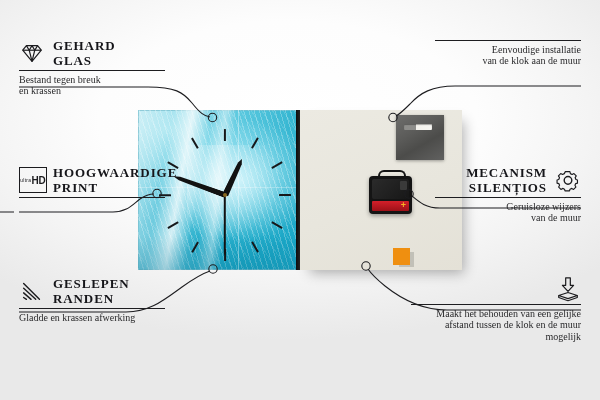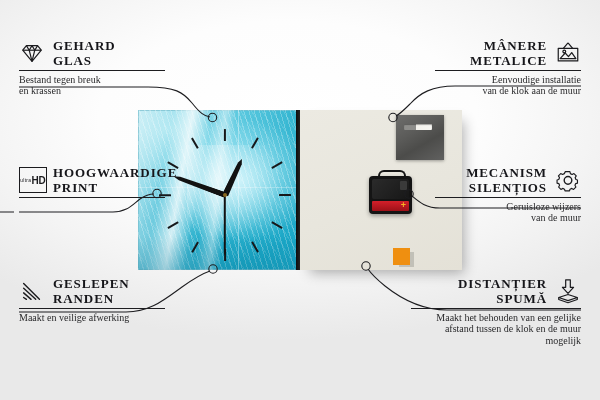--- a/index.html
+++ b/index.html
@@ -263,41 +263,25 @@
         </g>
           </svg>
       </span>
       <span>
         <div class="title">GESLEPEN</div>
         <div class="title">RANDEN</div>
       </span>
     </div>
     <div class="rule"></div>
     <div class="sub">
-      <div>Maakt en veilige afwerking</div>
+      <div>Gladde en krassen afwerking</div>
     </div>
   </div>
 
   <div class="callout right" style="left:435px;top:38px;width:146px;">
-    <div class="head">
-      <span>
-        <div class="title">MÂNERE</div>
-        <div class="title">METALICE</div>
-      </span>
-      <span class="ico">
-        <svg viewBox="0 0 28 28">
-            <g fill="none" stroke="#1b1b1e" stroke-width="1.3" stroke-linejoin="round">
-          <rect x="3.5" y="9" width="21" height="13.5"></rect>
-          <path d="M14 3 L9 9 M14 3 L19 9"></path>
-          <path d="M5.5 20 L11 14 L14.5 18 L18 13.5 L22.5 20 Z"></path>
-          <circle cx="10" cy="12.4" r="1.5"></circle>
-        </g>
-          </svg>
-      </span>
-    </div>
     <div class="rule"></div>
     <div class="sub">
       <div>Eenvoudige installatie</div>
       <div>van de klok aan de muur</div>
     </div>
   </div>
 
   <div class="callout right" style="left:435px;top:165px;width:146px;">
     <div class="head">
       <span>
@@ -315,24 +299,20 @@
     </div>
     <div class="rule"></div>
     <div class="sub">
       <div>Geruisloze wijzers</div>
       <div>van de muur</div>
     </div>
   </div>
 
   <div class="callout right" style="left:411px;top:276px;width:170px;">
     <div class="head">
-      <span>
-        <div class="title">DISTANȚIER</div>
-        <div class="title">SPUMĂ</div>
-      </span>
       <span class="ico">
         <svg viewBox="0 0 28 28">
             <g fill="none" stroke="#1b1b1e" stroke-width="1.3" stroke-linejoin="round">
           <path d="M11.5 2 h5 v8 h3.5 L14 16.5 8 10 h3.5 Z"></path>
           <path d="M14 17.8 L24 21 L14 24.4 L4 21 Z"></path>
           <path d="M4 21 v2.2 L14 26.6 L24 23.2 V21"></path>
         </g>
           </svg>
       </span>
     </div>

